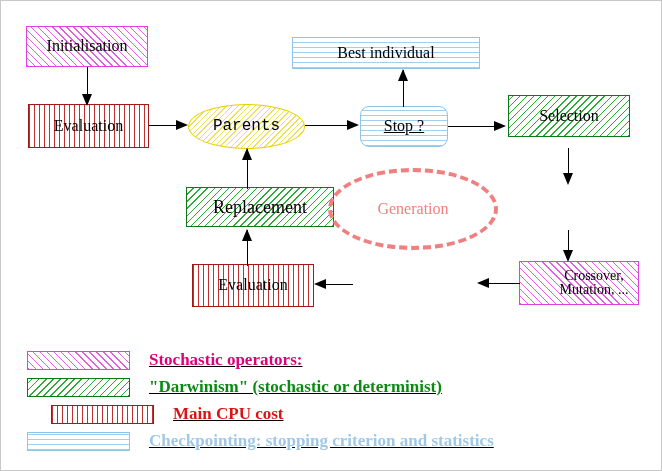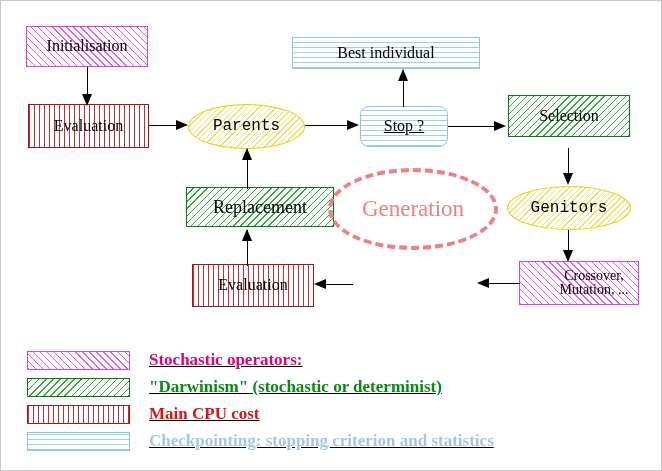--- a/index.html
+++ b/index.html
@@ -75,21 +75,21 @@
   .dashed-ellipse {
     border-radius: 50%;
     border: 4px dashed #f08080;
     background: transparent;
     color: #f08080;
   }
   
   .t-lg  { font-size: 16px; }
   .t-md  { font-size: 18px; }
   .t-sm  { font-size: 14px; padding-left: 30px; }
-  .t-gen { font-size: 23px; }
+  .t-gen { font-size: 16px; }
 
   
   .conn {
     position: absolute;
     background: #000000;
   }
   .h-line { height: 1.4px; }
   .v-line { width: 1.4px; }
 
   .arrow {
@@ -175,23 +175,20 @@
   </div>
 
   <div class="node rect blue-rect t-lg" style="left:291px; top:36px; width:188px; height:32px;align-items:center;">
     <span>Best individual</span>
   </div>
 
   <div class="node rect green-rect t-lg" style="left:507px; top:94px; width:122px; height:42px;">
     <span>Selection</span>
   </div>
 
-  <div class="node ellipse t-lg" style="left:506px; top:185px; width:124px; height:44px;">
-    <span>Genitors</span>
-  </div>
 
   <div class="node rect magenta-rect t-sm" style="left:518px; top:260px; width:120px; height:44px;">
     <span>Crossover,
 Mutation, ...</span>
   </div>
 
 
   <div class="node rect red-rect t-lg" style="left:191px; top:263px; width:122px; height:43px;">
     <span>Evaluation</span>
   </div>
@@ -242,21 +239,21 @@
     <div class="legend-row" style="top:7px;">
       <span class="swatch magenta-rect"></span>
       <span class="legend-text lt-magenta">Stochastic operators:</span>
     </div>
 
     <div class="legend-row" style="top:34px;">
       <span class="swatch green-rect"></span>
       <span class="legend-text lt-green">"Darwinism" (stochastic or determinist)</span>
     </div>
 
-    <div class="legend-row" style="top:61px;">
+    <div class="legend-row" style="top:61px;margin-left:24px;">
       <span class="swatch red-rect"></span>
       <span class="legend-text lt-red">Main CPU cost</span>
     </div>
 
     <div class="legend-row" style="top:88px;">
       <span class="swatch blue-rect"></span>
       <span class="legend-text lt-blue">Checkpointing: stopping criterion and statistics</span>
     </div>
 
   </div>

